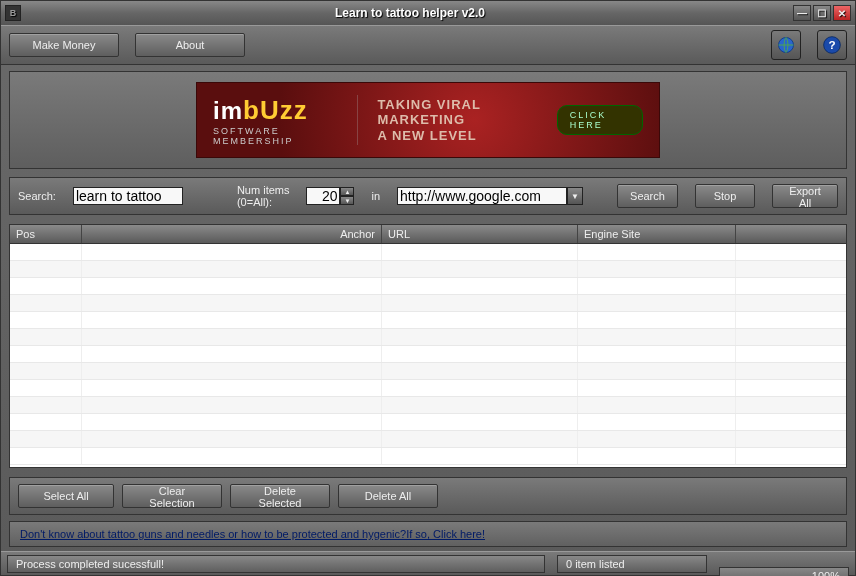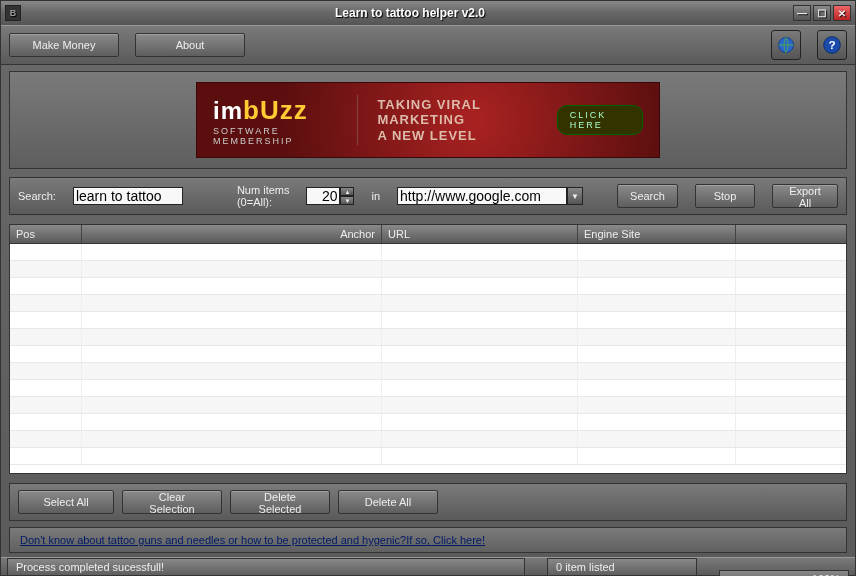--- a/index.html
+++ b/index.html
@@ -130,25 +130,25 @@
   display:flex; gap:8px;
 }
 .linkbar {
   margin:2px 8px 4px 8px;
   background: linear-gradient(to bottom,#7a7a7a,#606060);
   border:1px solid #333;
   padding:6px 10px;
 }
 .linkbar a { color:#001a66; text-decoration:underline; font-size:11px; cursor:pointer;}
 .statusbar {
-  height:18px;
+  height:24px;
   background: linear-gradient(to bottom,#7a7a7a,#5a5a5a);
   border-top:1px solid #999;
   display:flex; align-items:center; color:#eee; font-size:11px;
-  padding:0 6px; gap:16px;
+  padding:0 6px; gap:6px;
 }
 .status-cell { border:1px solid #333; background:linear-gradient(to bottom,#888,#5e5e5e); padding:2px 8px; height:18px; display:flex; align-items:center;}
 .status-msg { flex:1; margin-right:6px;}
 .status-count { width:150px; margin-right:6px;}
 .status-prog { width:130px; justify-content:flex-end;margin-top:25px;}
 </style>
 </head>
 <body>
 
 <div class="window">

